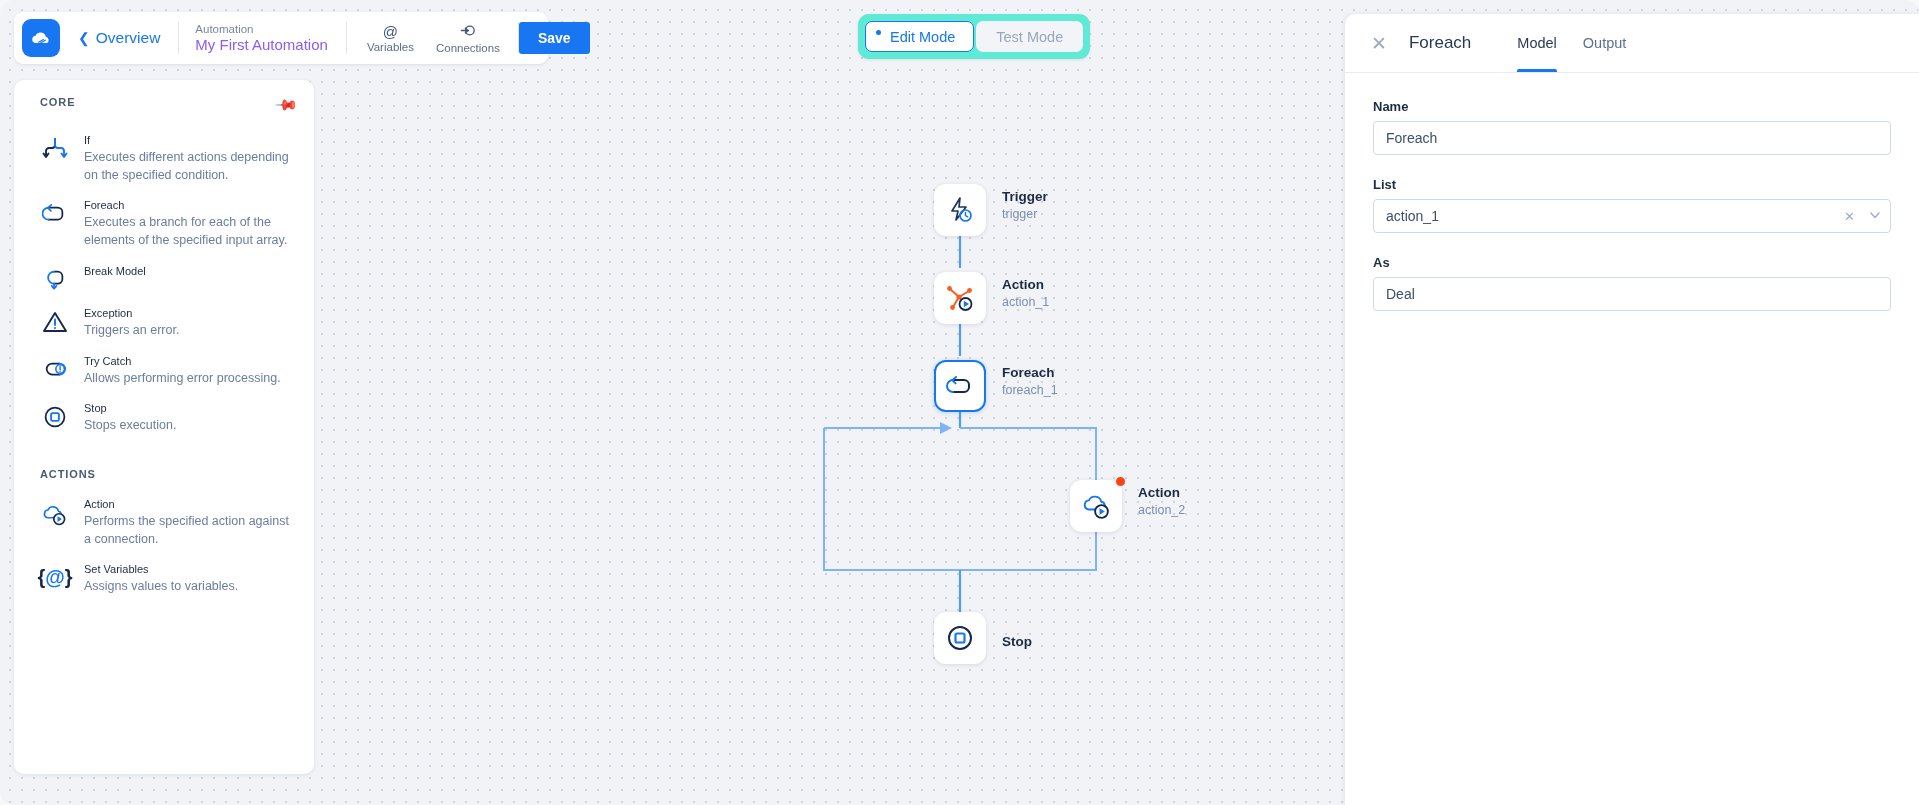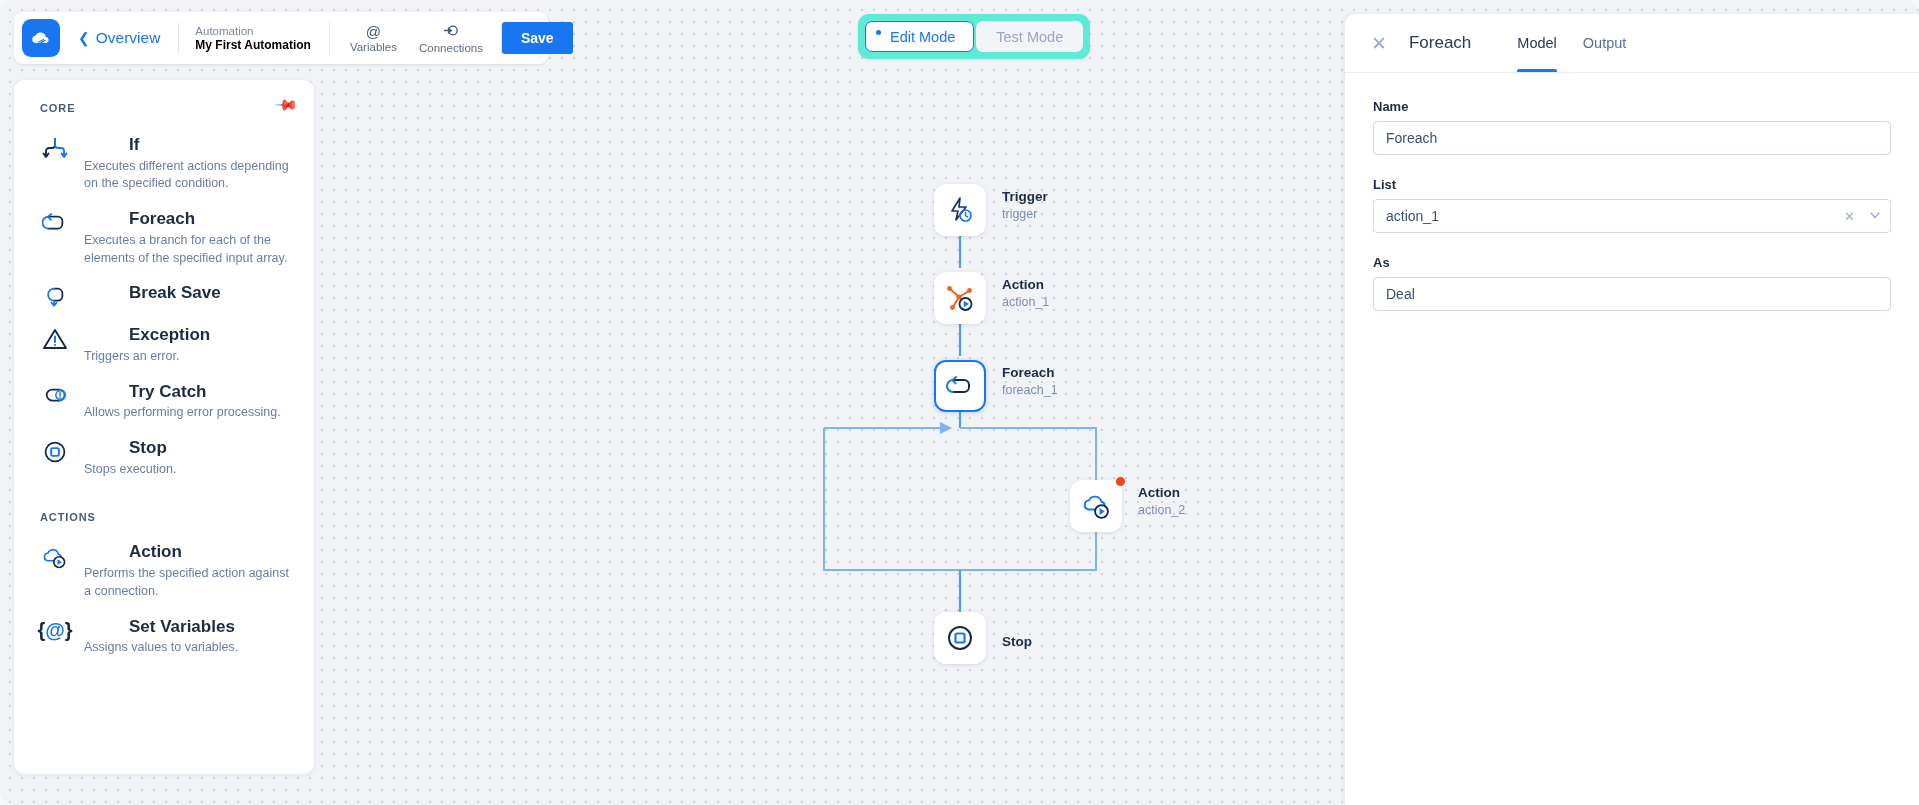--- a/index.html
+++ b/index.html
@@ -38,21 +38,21 @@
     flex: none;
   }
   .back-link {
     display: flex; align-items: center; gap: 6px;
     margin-left: 18px; color: #1876f2;
     font-size: 15.5px; cursor: pointer; white-space: nowrap;
   }
   .hdr-sep { width: 1px; height: 32px; background: #e2e6ee; margin-left: 18px; flex: none; }
   .auto-block { margin-left: 16px; line-height: 1.22; white-space: nowrap; }
   .auto-kicker { font-size: 11.5px; color: #7a879e; }
-  .auto-title { font-size: 12px; font-weight: bold; color: #000000; }
+  .auto-title { font-size: 15px; font-weight: normal; color: #8b5cf6; }
   .hdr-icon-btn {
     display: flex; flex-direction: column; align-items: center; gap: 1px;
     color: #5d6d87; font-size: 11.5px; cursor: pointer; white-space: nowrap;
   }
   .hdr-icon-glyph { font-size: 15px; line-height: 16px; color: #44577a; }
   .save-btn {
     margin-left: auto; margin-right: 10px;
     background: #1876f2; color: #fff; border: none;
     border-radius: 3px; height: 32px; padding: 0 19px;
     font-size: 14px; font-weight: bold; cursor: pointer;
@@ -81,34 +81,34 @@
   
   #palette {
     position: absolute; left: 14px; top: 80px;
     width: 300px; height: 694px;
     background: #fff; border-radius: 10px;
     box-shadow: 0 1px 4px rgba(25,40,70,.09);
     padding: 16px 0 0 0; z-index: 20;
     overflow: hidden;
   }
   .pal-head {
-    display: flex; align-items: flex-end; justify-content: space-between;
+    display: flex; align-items: flex-start; justify-content: space-between;
     padding: 0 18px 0 26px; margin-bottom: 12px;
   }
   .pal-section-title {
     font-size: 11px; font-weight: bold; letter-spacing: .9px; color: #4a5a75;
   }
   .pin-icon { color: #8392ad; font-size: 15px; cursor: pointer; transform: rotate(45deg); }
   .pal-item {
     display: flex; gap: 14px; padding: 7px 18px 7px 26px;
     cursor: grab; align-items: flex-start;
   }
   .pal-ico { width: 30px; flex: none; display: flex; align-items: center; justify-content: center; padding-top: 4px; }
   .pal-txt { min-width: 0; }
-  .pal-name { font-size: 17px; font-weight: bold; color: #1d2b43; line-height: 1.45; margin-left: 45px; }
+  .pal-name { font-size: 11px; font-weight: normal; color: #1d2b43; line-height: 1.45; }
   .pal-desc { font-size: 12.5px; color: #6a7da0; line-height: 1.42; }
   .pal-gap { height: 16px; }
   .pal-section-title.actions { padding: 0 0 0 26px; margin: 10px 0 10px 0; }
 
   
   .node {
     position: absolute; width: 52px; height: 52px;
     background: #fff; border-radius: 12px;
     box-shadow: 0 1px 4px rgba(30,50,90,.13);
     display: flex; align-items: center; justify-content: center;
@@ -350,21 +350,21 @@
   <div class="pal-item">
     <span class="pal-ico">
       <svg width="26" height="24" viewBox="0 0 28 26">
         <path d="M13 4 H17 a5 5 0 0 1 5 5 v3 a5 5 0 0 1 -5 5 H13" fill="none" stroke="#13294b" stroke-width="1.9" stroke-linecap="round"></path>
         <path d="M13 17 a6.2 6.2 0 0 1 0 -13" fill="none" stroke="#1876f2" stroke-width="1.9" stroke-linecap="round"></path>
         <line x1="13" y1="17" x2="13" y2="22" stroke="#1876f2" stroke-width="1.9" stroke-linecap="round"></line>
         <polyline points="10.4,19.4 13,22.4 15.6,19.4" fill="none" stroke="#1876f2" stroke-width="1.9" stroke-linecap="round" stroke-linejoin="round"></polyline>
       </svg>
     </span>
     <span class="pal-txt">
-      <span class="pal-name" style="display:block">Break Save</span>
+      <span class="pal-name" style="display:block">Break Model</span>
     </span>
   </div>
 
 
   <div class="pal-item">
     <span class="pal-ico">
       <svg width="26" height="24" viewBox="0 0 26 24">
         <path d="M13 3 L24 21 H2 Z" fill="none" stroke="#13294b" stroke-width="1.9" stroke-linejoin="round"></path>
         <line x1="13" y1="9.5" x2="13" y2="15" stroke="#1876f2" stroke-width="2" stroke-linecap="round"></line>
         <circle cx="13" cy="18" r="1.1" fill="#1876f2"></circle>

